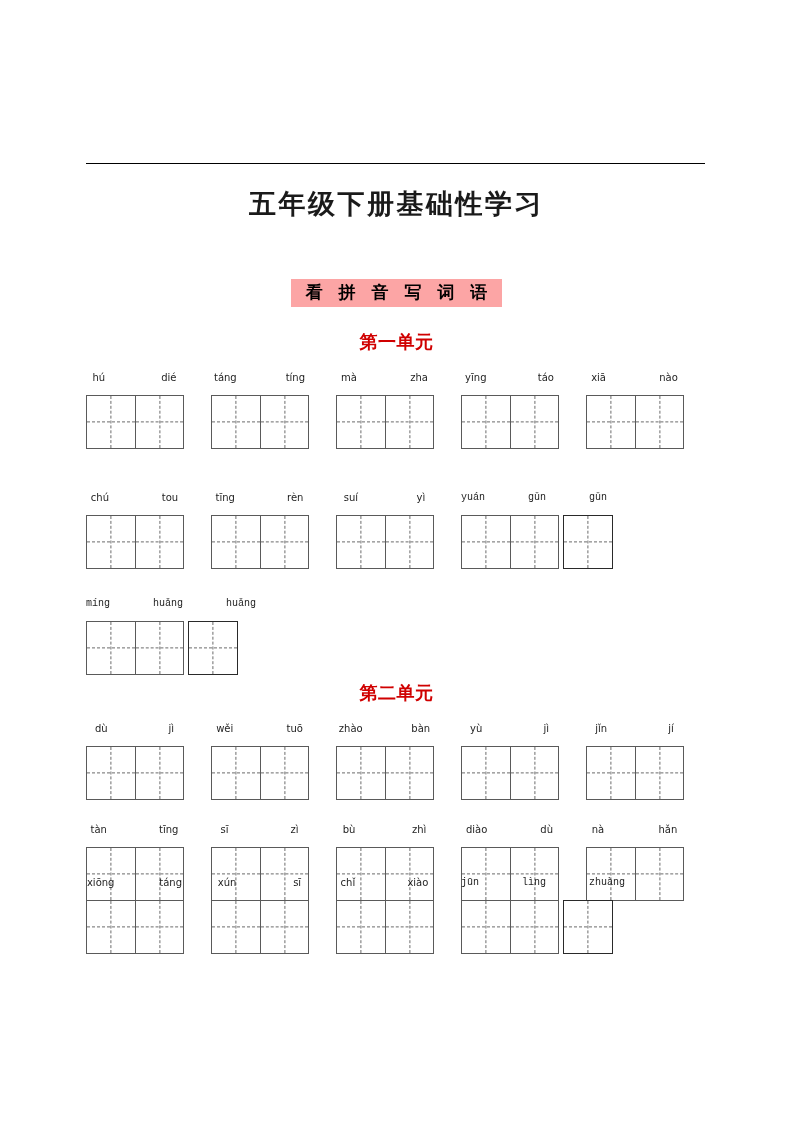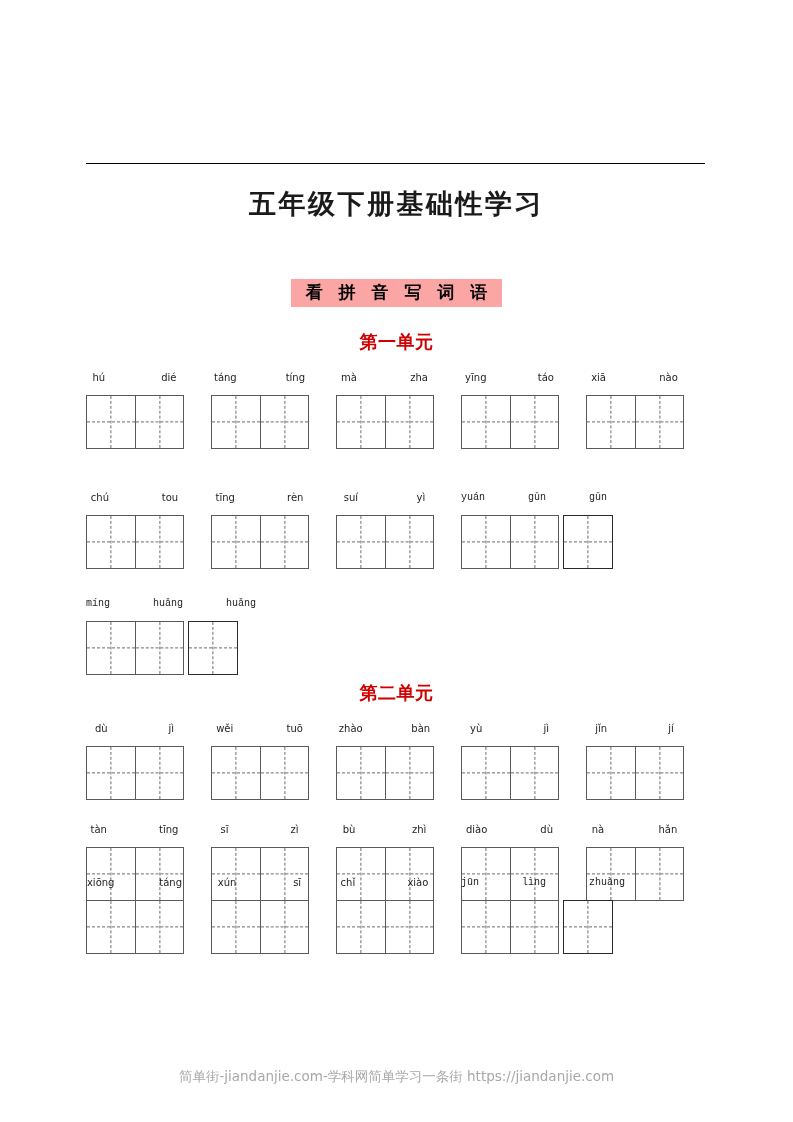--- a/index.html
+++ b/index.html
@@ -499,15 +499,14 @@
               <div class="cell"></div>
             </div>
             <div class="grid solo">
               <div class="cell"></div>
             </div>
           </div>
         </div>
       </div>
     </div>
 
-  <div class="footer">简单街-jiandanjie.com-学科网简单学习一条街 https://jiandanjie.com</div>
 
 </div>
 
 </body></html>

